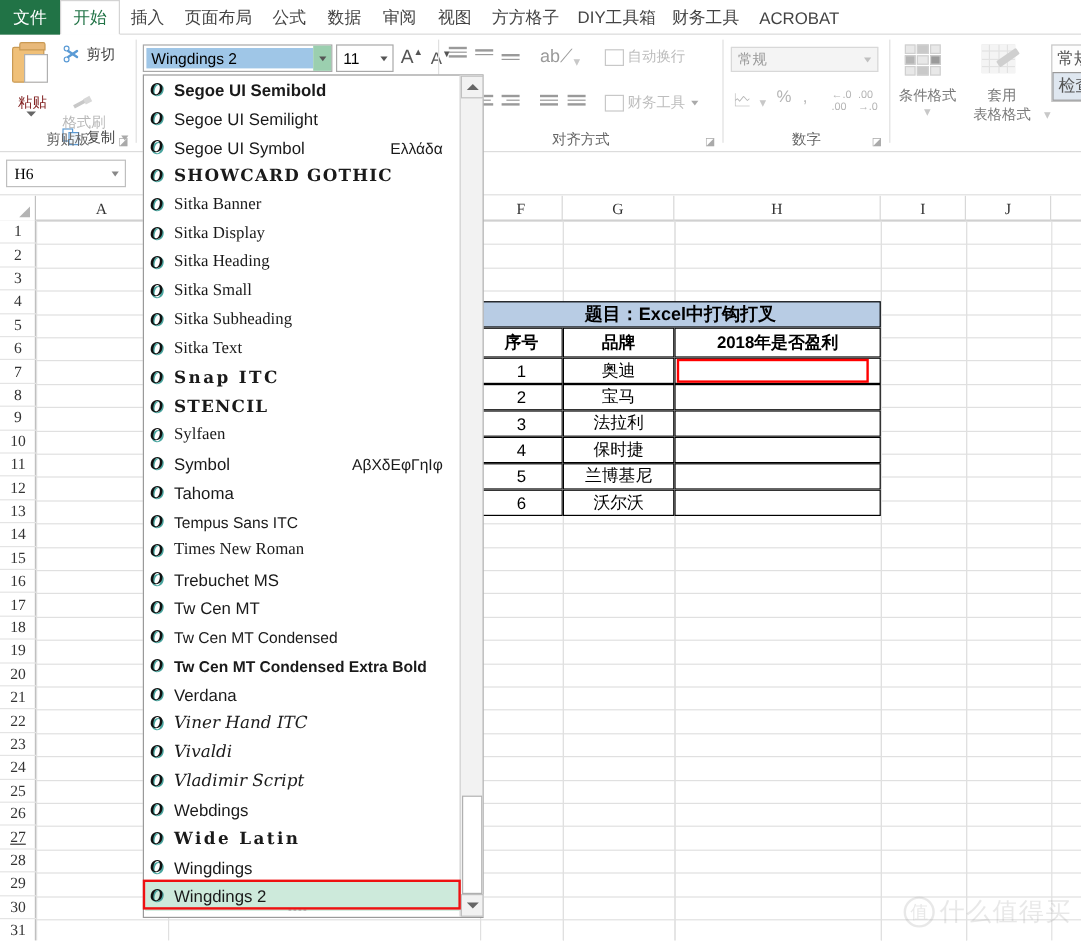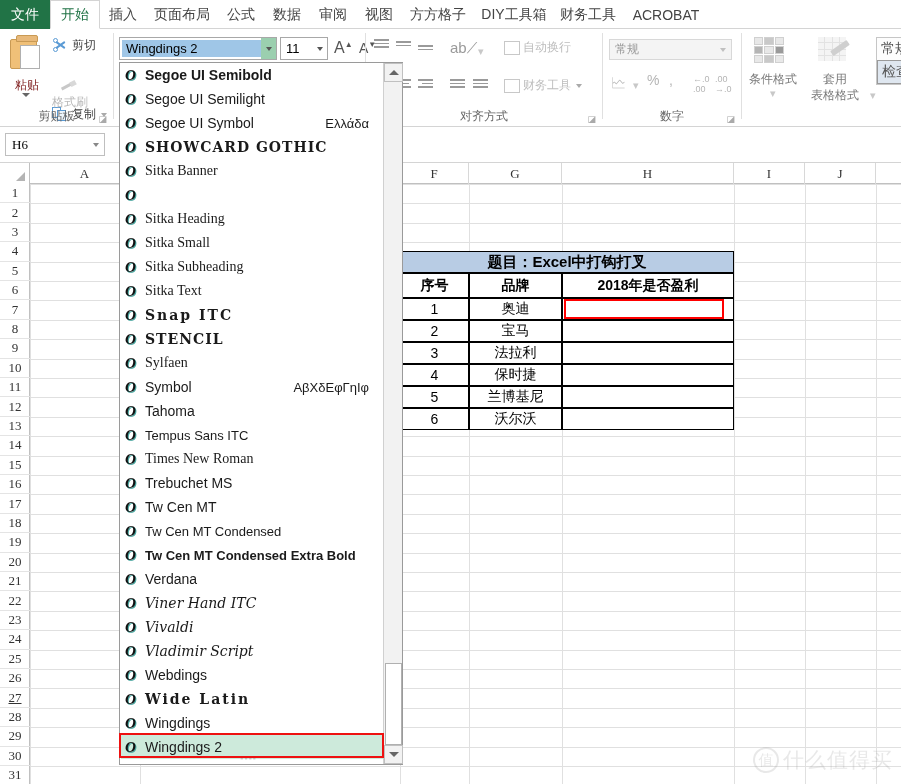--- a/index.html
+++ b/index.html
@@ -595,20 +595,21 @@
         <div class="ddrow" style="top: 72px;">
           <span class="otf">O</span>
           <span class="fname f-stencil">SHOWCARD GOTHIC</span>
         </div>
         <div class="ddrow" style="top: 96px;">
           <span class="otf">O</span>
           <span class="fname f-serif">Sitka Banner</span>
         </div>
         <div class="ddrow" style="top: 120px;">
           <span class="otf">O</span>
+          <span class="fname f-serif">Sitka Display</span>
         </div>
         <div class="ddrow" style="top: 144px;">
           <span class="otf">O</span>
           <span class="fname f-serif">Sitka Heading</span>
         </div>
         <div class="ddrow" style="top: 168px;">
           <span class="otf">O</span>
           <span class="fname f-serif">Sitka Small</span>
         </div>
         <div class="ddrow" style="top: 192px;">

